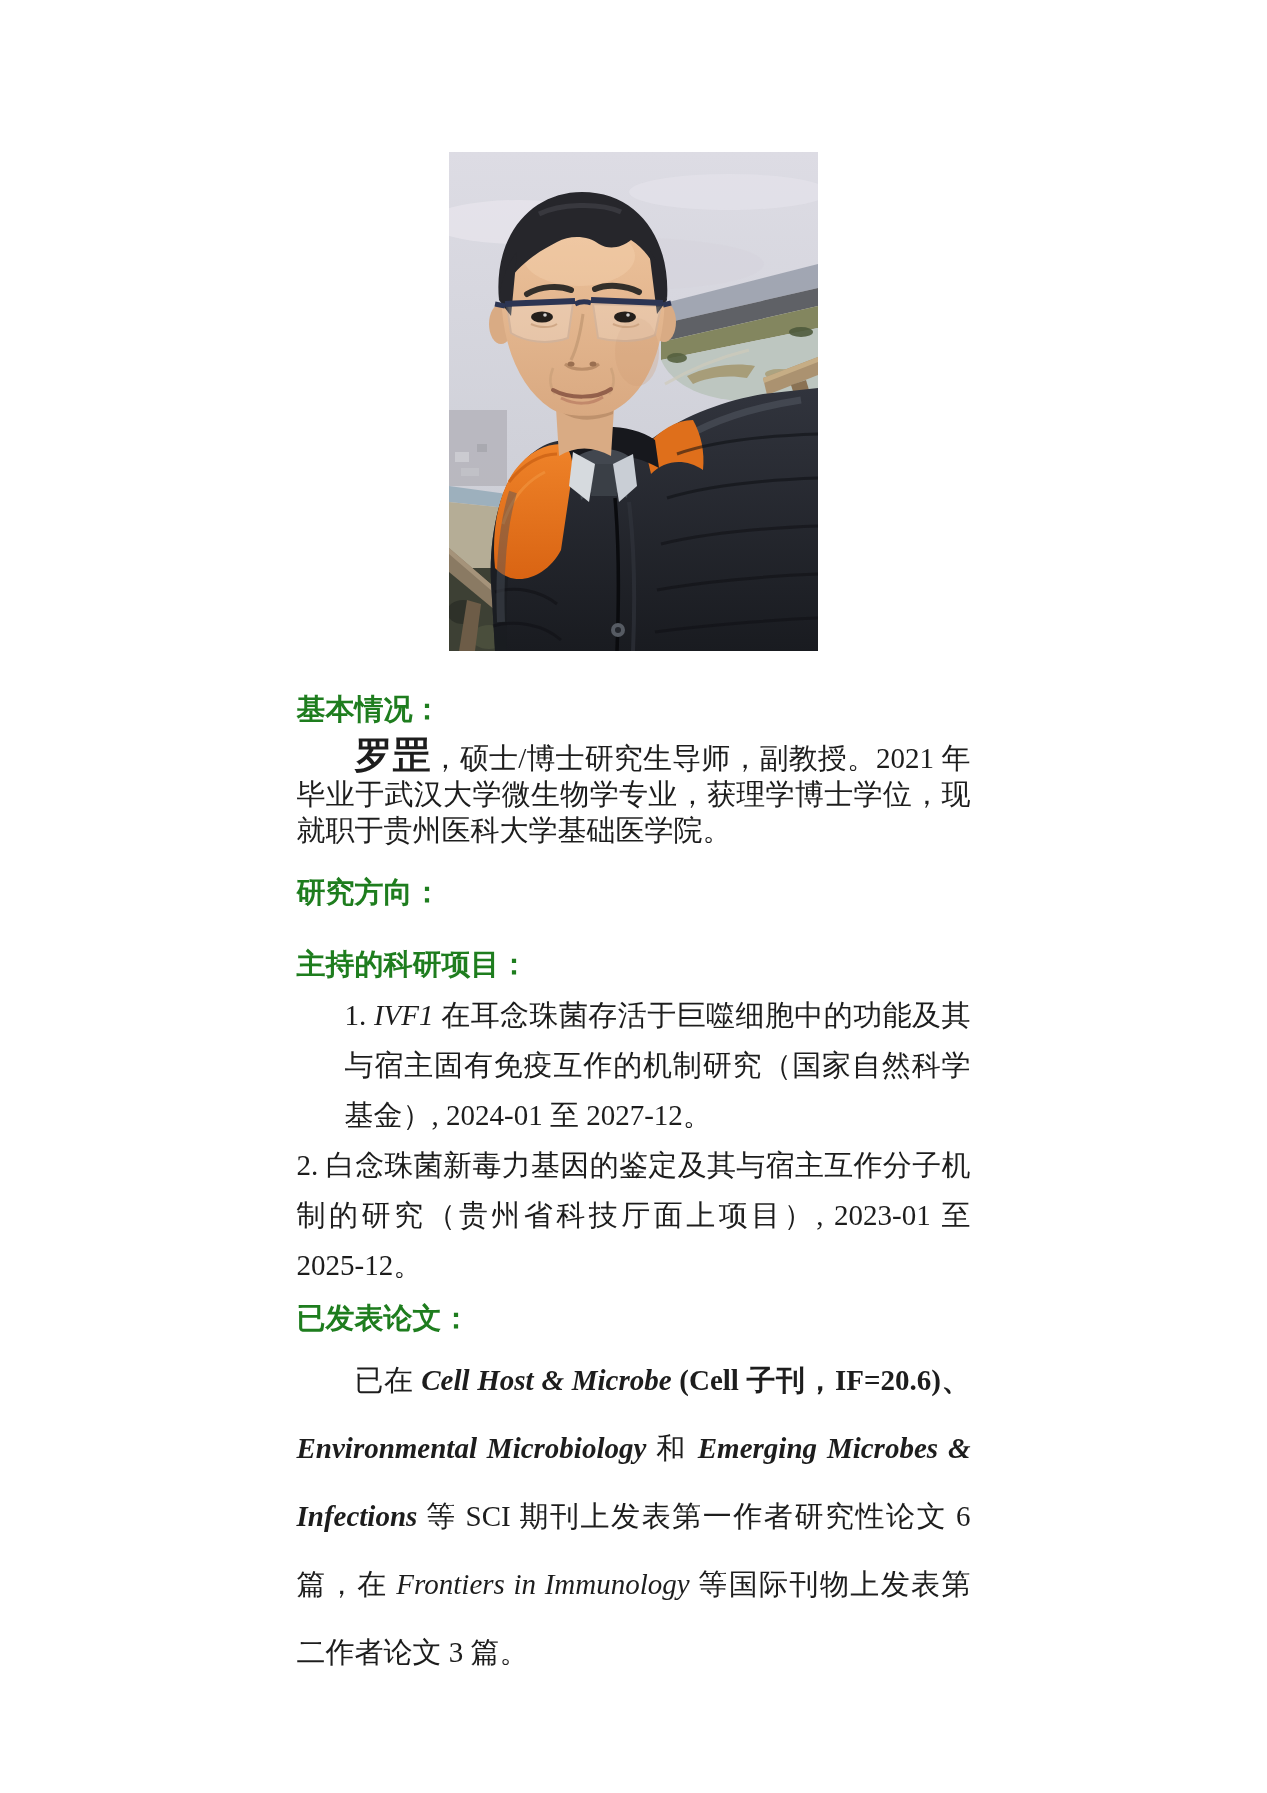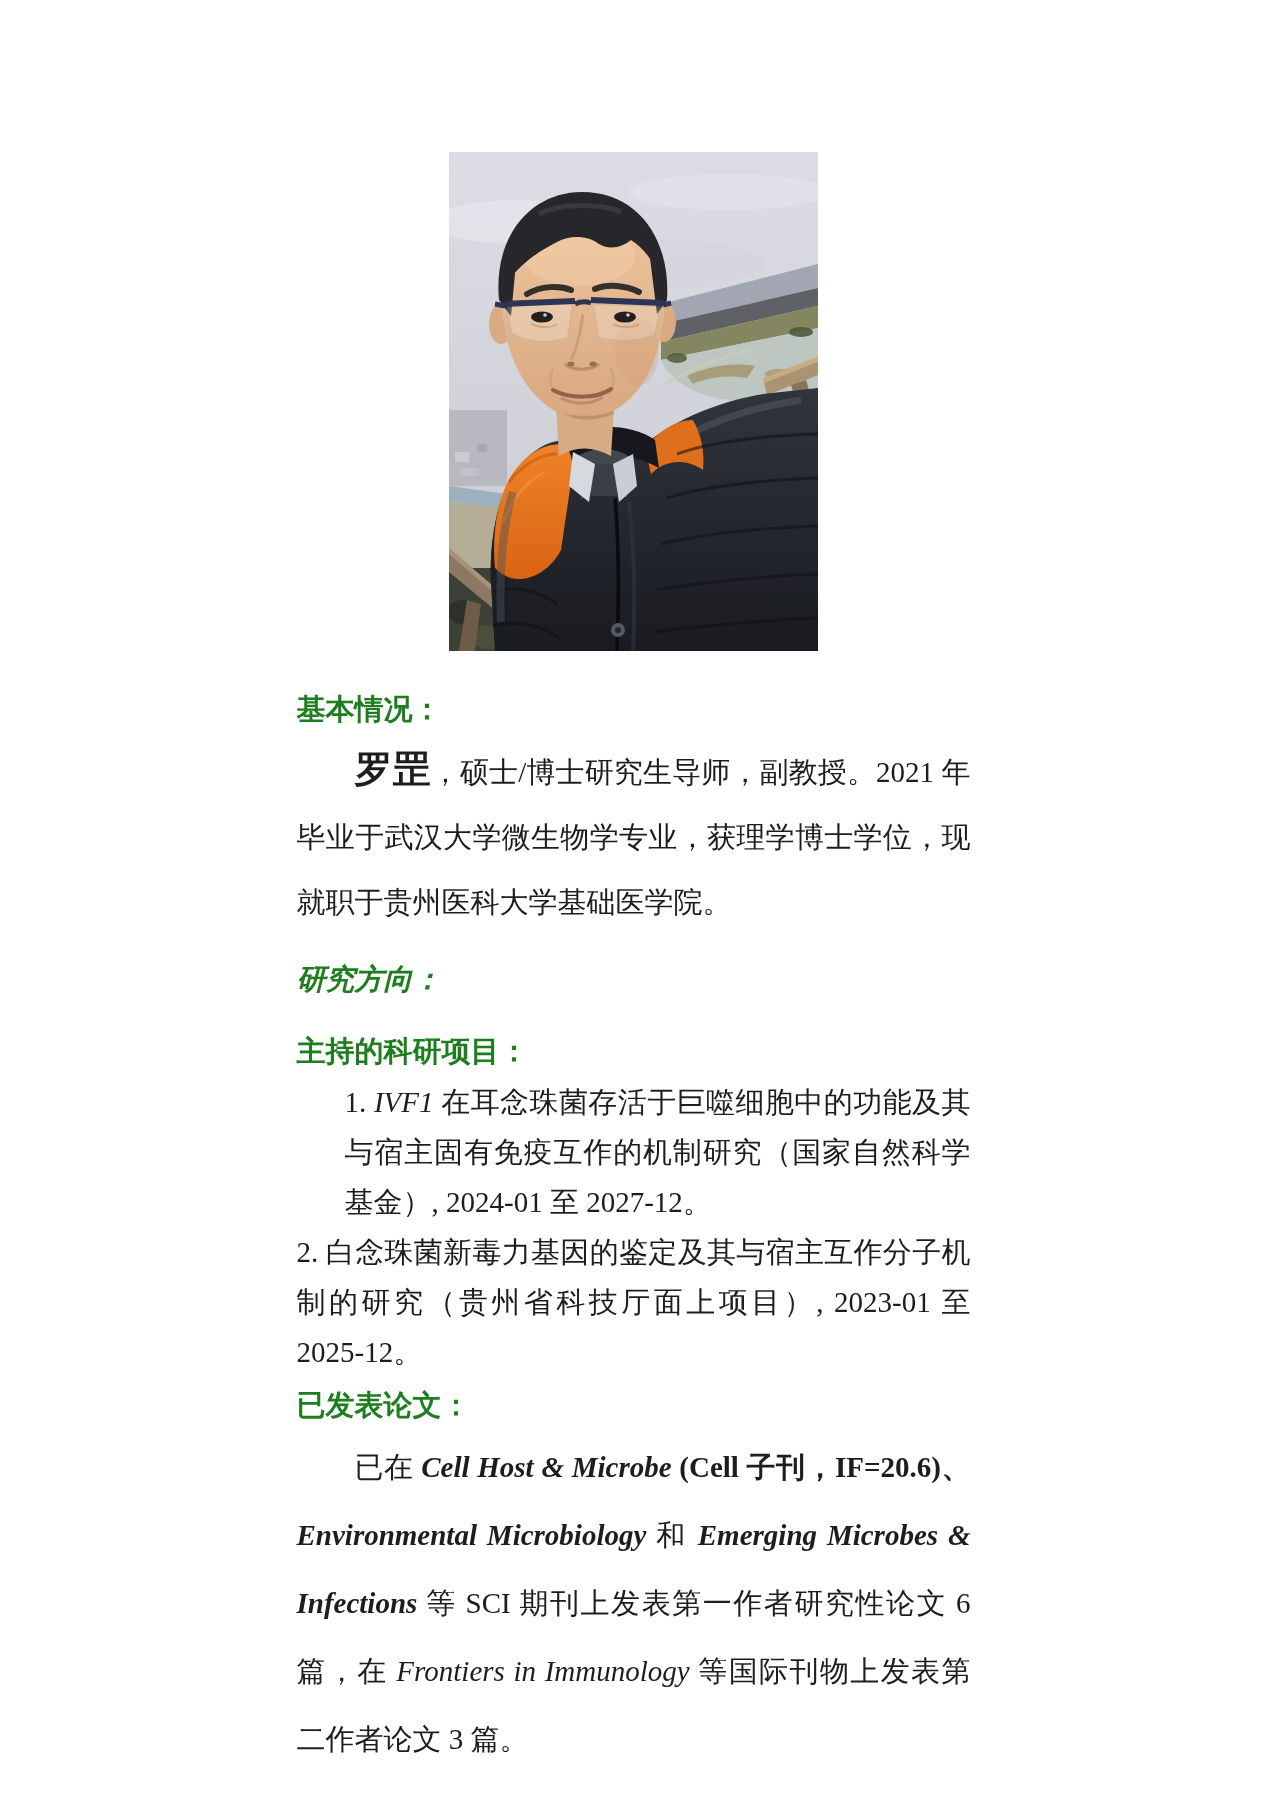--- a/index.html
+++ b/index.html
@@ -27,26 +27,26 @@
   figure.photo svg{display:block;width:100%;height:100%;}
   .hd{
     font-family:"Liberation Sans","DejaVu Sans",sans-serif;
     font-weight:700;
     color:var(--green);
     font-size:29px;
     line-height:40px;
     margin:0;
   }
   #h-basic{margin-top:38px;}
-  #h-research{margin-top:24px;font-style:italic;}
+  #h-research{margin-top:24px;}
   #h-projects{margin-top:32px;}
   #h-pubs{margin-top:8px;}
   .body{
     font-size:29px;
-    line-height:65px;
+    line-height:36px;
     text-align:justify;
     margin:0;
     color:var(--ink);
   }
   .mt8{margin-top:8px;}
   .mt6{margin-top:6px;margin-left:48px;}
   p.indent{text-indent:58px;}
   .item{line-height:50px;}
   .pubs{line-height:68px;}
   .pname{

